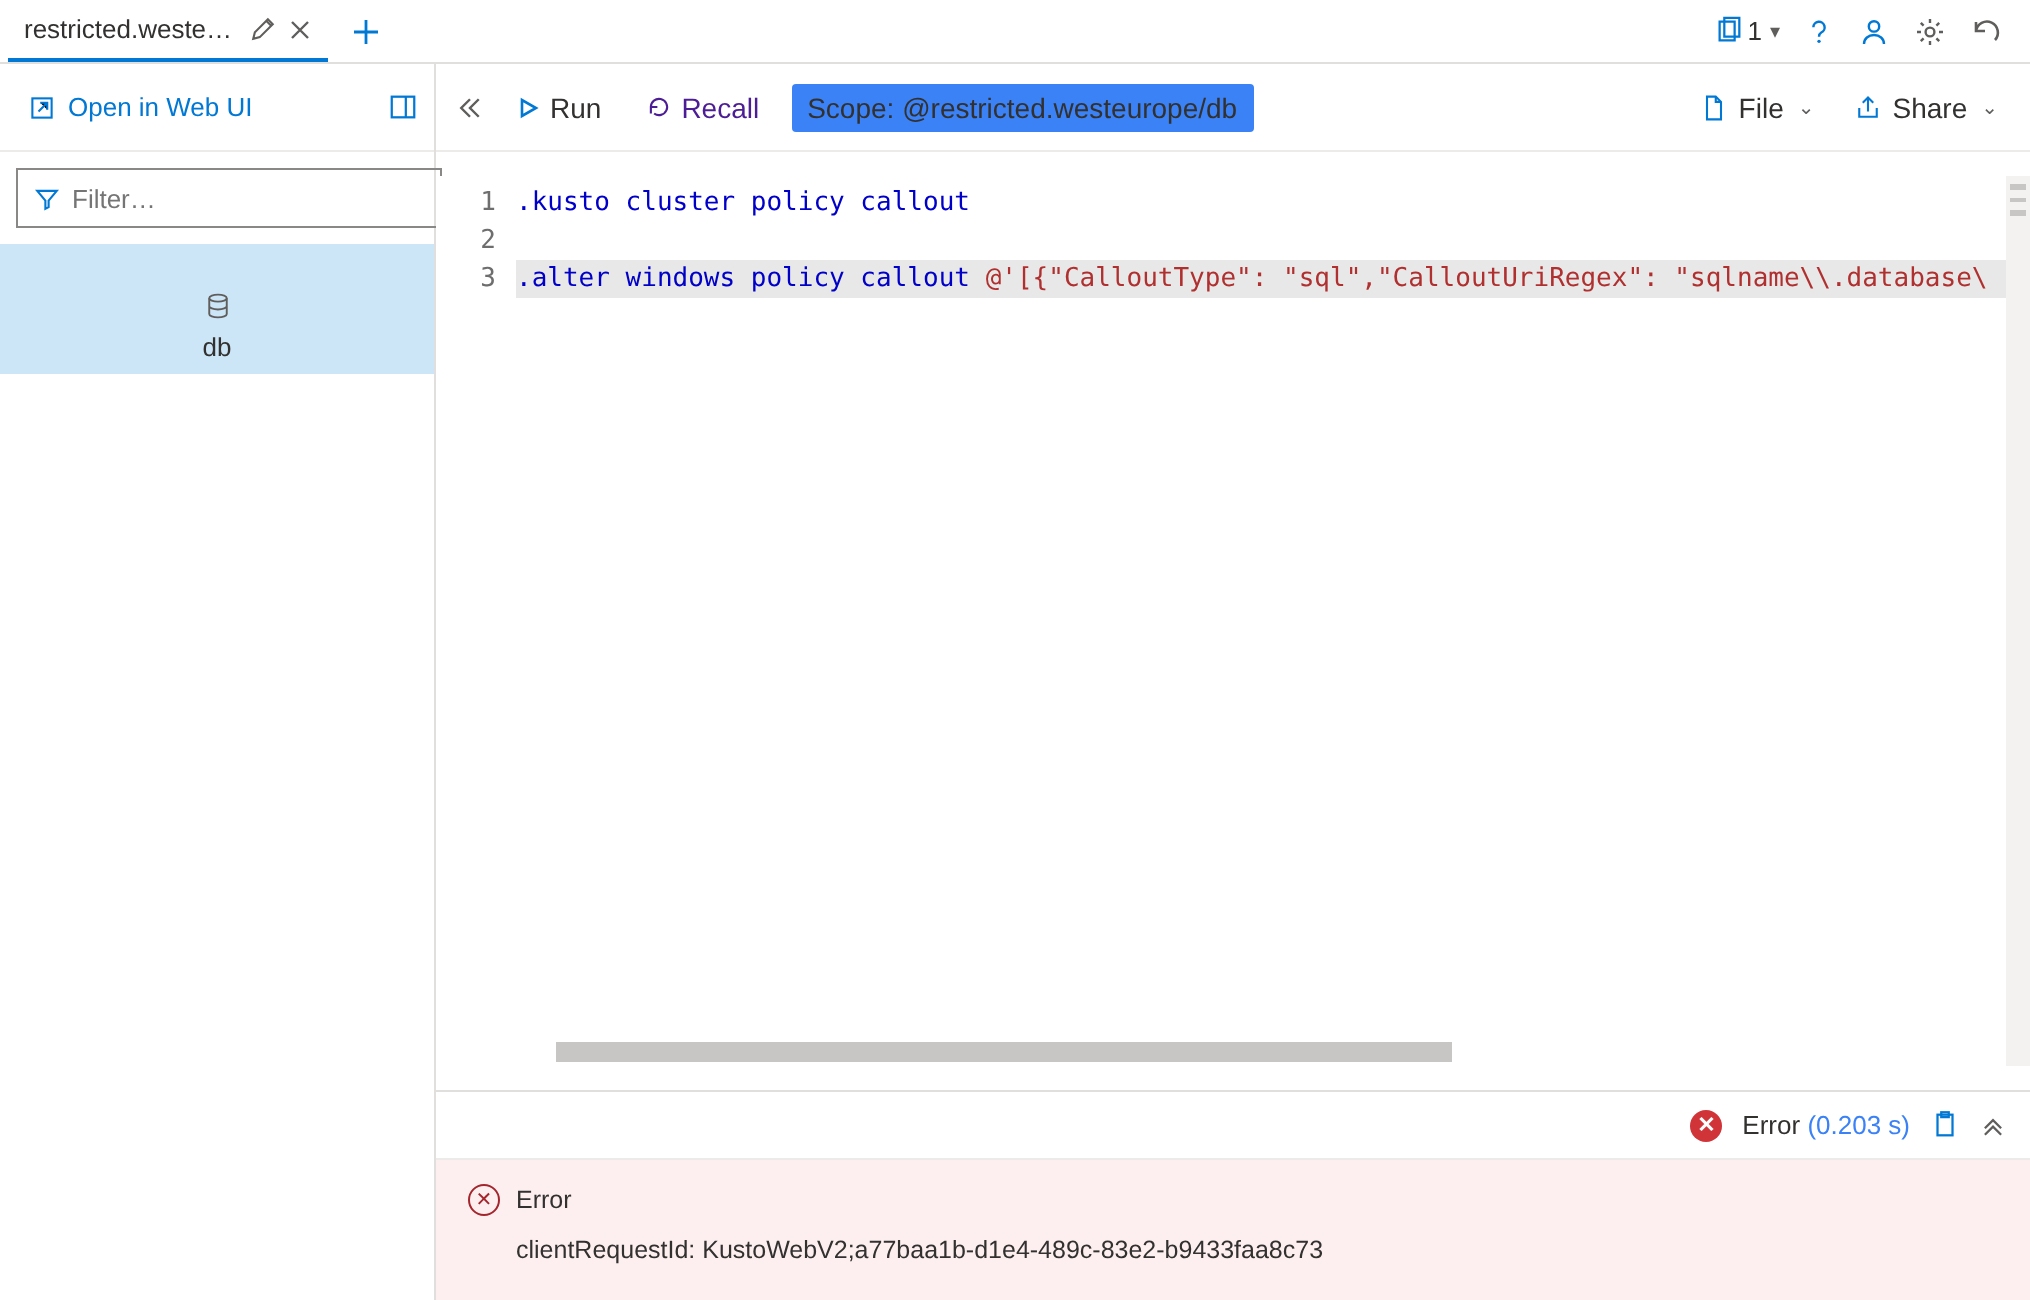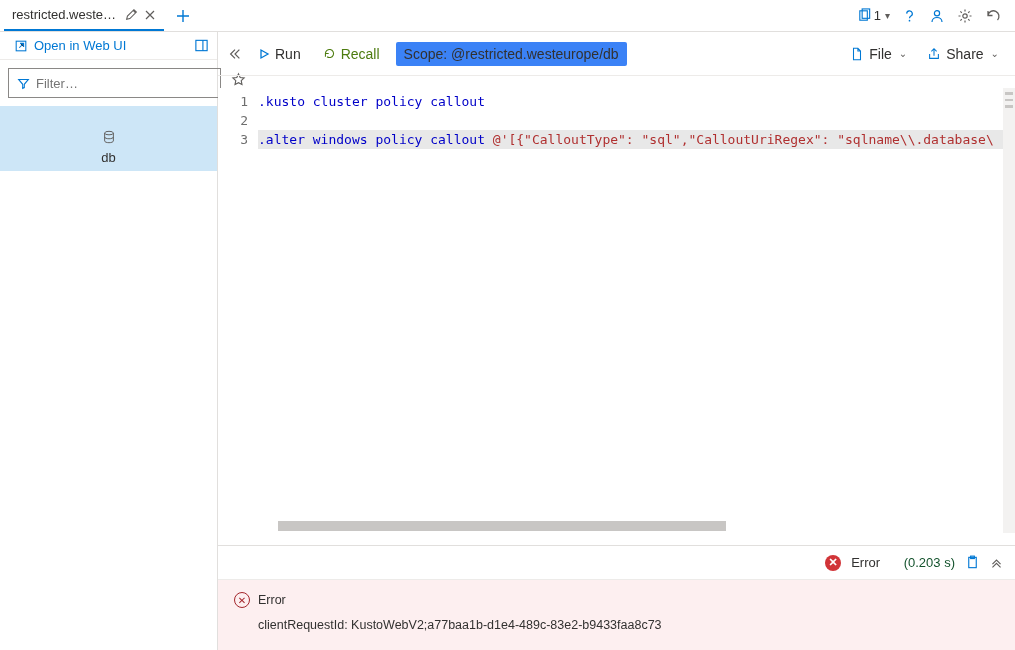--- a/index.html
+++ b/index.html
@@ -15,21 +15,21 @@
   .tab-add { margin-left: 6px; color: #0078d4; font-size: 18px; padding: 0 6px; }
   .tabbar-spacer { flex: 1; }
   .tabbar-right { display: flex; align-items: center; gap: 12px; padding-right: 10px; color: #605e5c; }
   .icon-btn { display: inline-flex; align-items: center; justify-content: center; color: #0078d4; cursor: pointer; }
   .icon-muted { color: #605e5c; }
 
   
   .body { display: flex; flex: 1; min-height: 0; }
 
   .sidebar { width: 218px; display: flex; flex-direction: column; border-right: 1px solid #e1dfdd; }
-  .side-top { display: flex; align-items: center; height: 28px; padding: 0 8px; gap: 4px; border-bottom: 1px solid #edebe9; }
+  .side-top { display: flex; align-items: center; height: 44px; padding: 0 8px; gap: 4px; border-bottom: 1px solid #edebe9; }
   .open-web { display: flex; align-items: center; gap: 6px; color: #0078d4; font-size: 13px; padding: 4px 6px; }
   .side-top-spacer { flex: 1; }
   .side-filter-row { display: flex; align-items: flex-start; gap: 6px; padding: 8px; }
   .filter-box { flex: 1; display: flex; align-items: center; gap: 6px; border: 1px solid #8a8886; height: 30px; padding: 0 8px; color: #605e5c; }
   .filter-box input { border: none; outline: none; flex: 1; font-size: 13px; color: #323130; background: transparent; }
   .pin-btn { color: #605e5c; padding: 4px; }
 
   .tree { flex: 1; overflow: auto; }
   .tree-node { display: flex; align-items: center; gap: 6px; padding: 6px 8px; font-size: 13px; }
   .tree-node.cluster { font-weight: 400; }
@@ -197,21 +197,21 @@
             </svg>
         </span>
         <div class="tb-btn">
           <span class="tri">
             <svg width="12" height="12" viewBox="0 0 12 12">
                 <path fill="none" stroke="currentColor" stroke-width="1.3" d="M3 2v8l7-4z"></path>
               </svg>
           </span>
           <span>Run</span>
         </div>
-        <div class="tb-btn" style="color:#4d7c0f;">
+        <div class="tb-btn" style="color:#4c1d95;">
           <span>
             <svg width="13" height="13" viewBox="0 0 16 16">
                 <path fill="none" stroke="currentColor" stroke-width="1.3" d="M3 8a5 5 0 1 1 2 4M3 12V8h4"></path>
               </svg>
           </span>
           <span>Recall</span>
         </div>
         <div class="scope">
           <span>Scope:</span>
           <span>@restricted.westeurope/db</span>
@@ -254,21 +254,21 @@
         <div class="hscroll">
           <div class="hscroll-thumb"></div>
         </div>
       </div>
 
       <div class="results">
         <div class="results-hdr">
           <span class="err-dot">✕</span>
           <span>
             <span>Error</span>
-            <span style="color:#14532d;margin-left:20px;">(0.203 s)</span>
+            <span style="color:#3b82f6;">(0.203 s)</span>
           </span>
           <span class="icon-btn" style="color:#0078d4;">
             <svg width="15" height="15" viewBox="0 0 16 16">
                 <rect x="4" y="2.5" width="8" height="11" fill="none" stroke="currentColor" stroke-width="1.2"></rect>
                 <rect x="6" y="1.2" width="4" height="2.6" fill="none" stroke="currentColor" stroke-width="1.2"></rect>
               </svg>
           </span>
           <span class="icon-btn icon-muted">
             <svg width="13" height="13" viewBox="0 0 16 16">
                 <path fill="none" stroke="currentColor" stroke-width="1.4" d="M3 10l5-5 5 5M3 14l5-5 5 5"></path>

